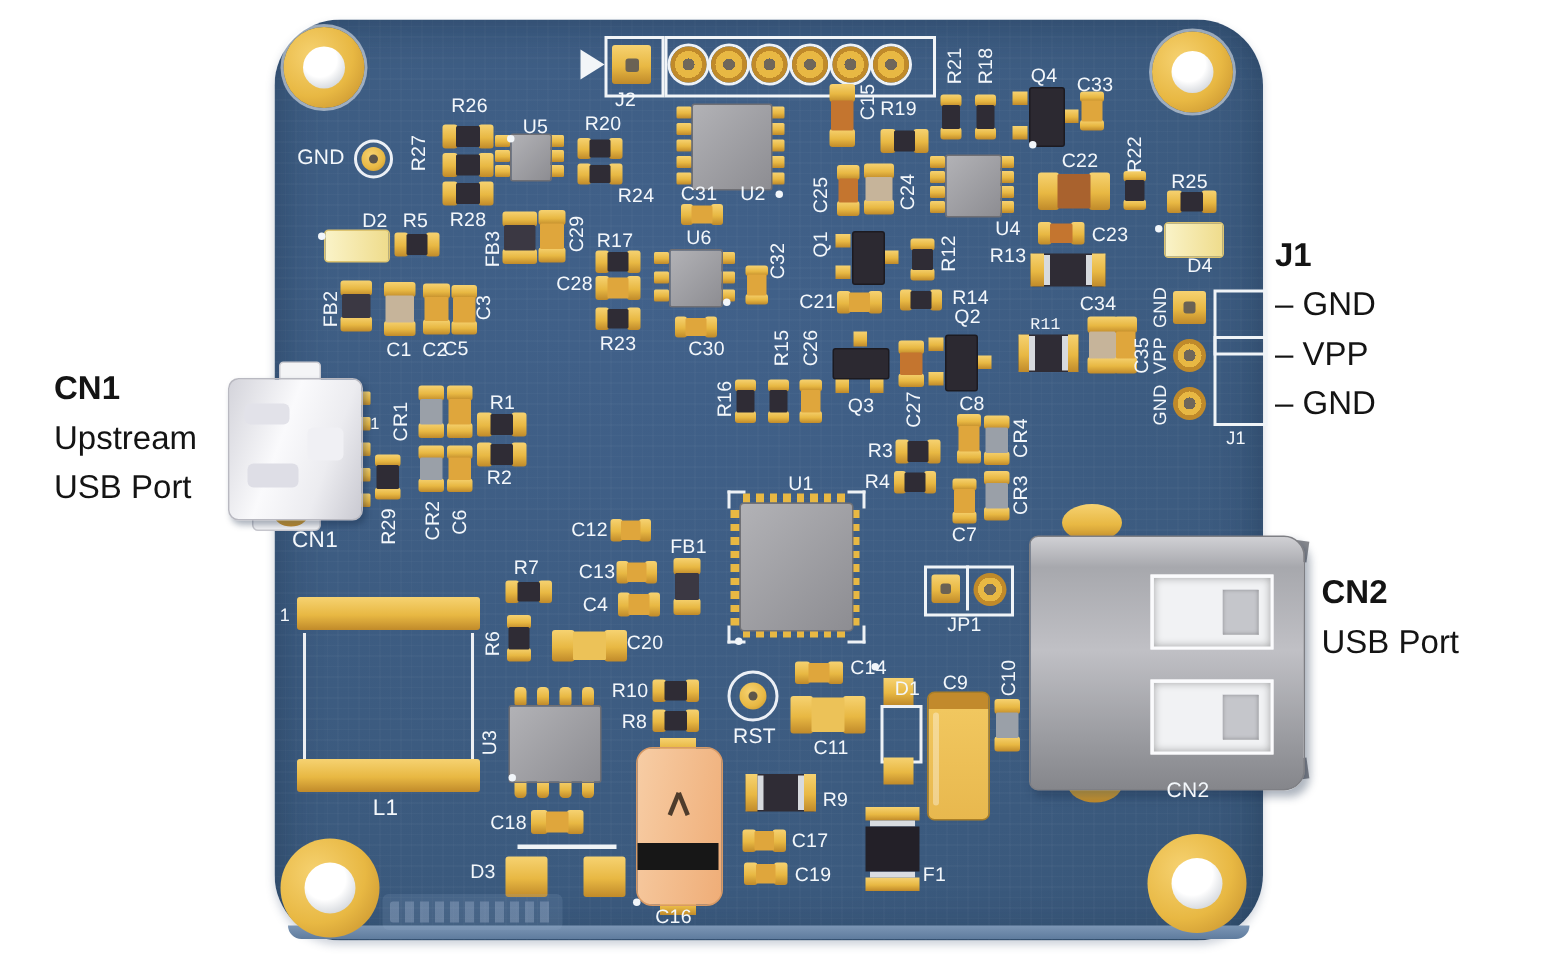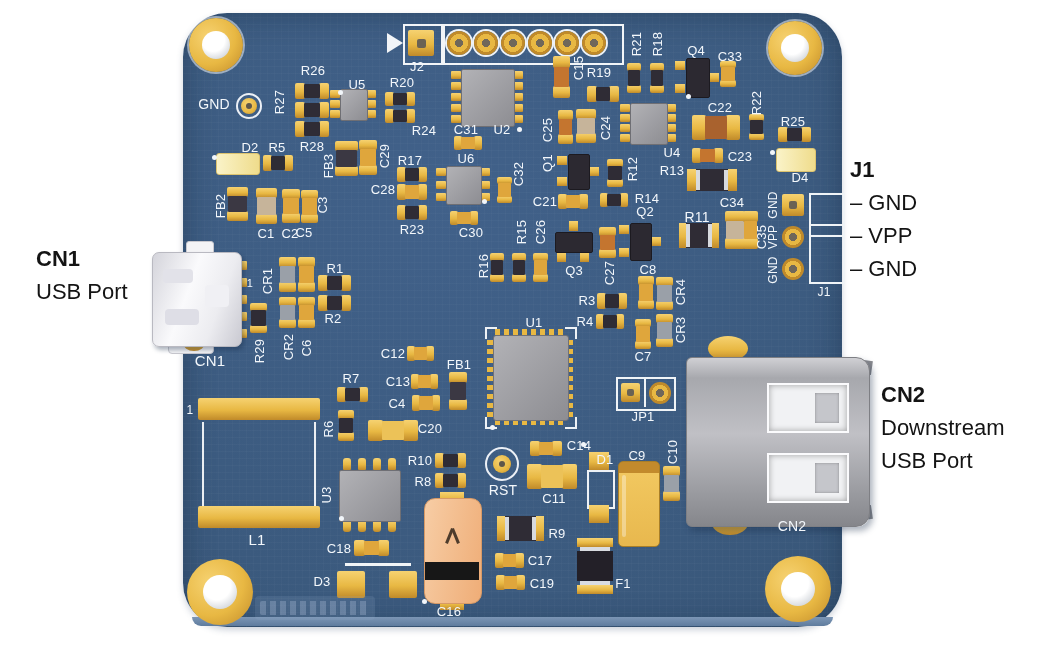--- a/index.html
+++ b/index.html
@@ -27,33 +27,33 @@
 
 <div id="stage">
   <div id="board"></div>
   <div id="board-edge"></div>
   <div id="faint-marking">
       <div class="in"></div>
     </div>
 
   <div class="ann" style="left:36px;top:242px;">
     <div class="t">CN1</div>
+    <div class="l">Upstream</div>
     <div class="l">USB Port</div>
   </div>
 
   <div class="ann" style="left:850px;top:153px;">
     <div class="t">J1</div>
     <div class="l">– GND</div>
     <div class="l">– VPP</div>
     <div class="l">– GND</div>
   </div>
 
   <div class="ann" style="left:881px;top:378px;">
     <div class="t">CN2</div>
-    <div class="l">Downstream</div>
     <div class="l">USB Port</div>
   </div>
 <div style="position: absolute; left: 236px; top: 93px; width: 26px; height: 26px; z-index: 3;">
       <div style="position: absolute; left: 0px; top: 0px; width: 22px; height: 22px; border: 2px solid rgba(245, 248, 252, 0.95); border-radius: 50%;"></div>
       <div style="position: absolute; left: 5px; top: 5px; width: 16px; height: 16px; background: radial-gradient(circle at 40% 35%, rgb(246, 210, 113), rgb(232, 184, 67) 60%, rgb(192, 138, 42)); border-radius: 50%;"></div>
       <div style="position: absolute; left: 10px; top: 10px; width: 6px; height: 6px; background: rgb(94, 86, 74); border-radius: 50%;"></div>
     </div>
     <div style="position: absolute; left: 485px; top: 447px; width: 34px; height: 34px; z-index: 3;">
       <div style="position: absolute; left: 0px; top: 0px; width: 30px; height: 30px; border: 2px solid rgba(245, 248, 252, 0.95); border-radius: 50%;"></div>
       <div style="position: absolute; left: 8px; top: 8px; width: 18px; height: 18px; background: radial-gradient(circle at 40% 35%, rgb(246, 210, 113), rgb(232, 184, 67) 60%, rgb(192, 138, 42)); border-radius: 50%;"></div>
@@ -647,21 +647,21 @@
     <div class="silk" style="position: absolute; left: 793px; top: 121px; font-size: 13px; transform: translate(-50%, -50%) rotate(0deg);">R25</div>
     <div class="silk" style="position: absolute; left: 800px; top: 177px; font-size: 13px; transform: translate(-50%, -50%) rotate(0deg);">D4</div>
     <div class="silk" style="position: absolute; left: 740px; top: 156px; font-size: 13px; transform: translate(-50%, -50%) rotate(0deg);">C23</div>
     <div class="silk" style="position: absolute; left: 605px; top: 128px; font-size: 13px; transform: translate(-50%, -50%) rotate(-90deg);">C24</div>
     <div class="silk" style="position: absolute; left: 672px; top: 152px; font-size: 13px; transform: translate(-50%, -50%) rotate(0deg);">U4</div>
     <div class="silk" style="position: absolute; left: 632px; top: 169px; font-size: 13px; transform: translate(-50%, -50%) rotate(-90deg);">R12</div>
     <div class="silk" style="position: absolute; left: 672px; top: 170px; font-size: 13px; transform: translate(-50%, -50%) rotate(0deg);">R13</div>
     <div class="silk" style="position: absolute; left: 647px; top: 198px; font-size: 13px; transform: translate(-50%, -50%) rotate(0deg);">R14</div>
     <div class="silk" style="position: absolute; left: 645px; top: 211px; font-size: 13px; transform: translate(-50%, -50%) rotate(0deg);">Q2</div>
     <div class="silk" style="position: absolute; left: 545px; top: 201px; font-size: 13px; transform: translate(-50%, -50%) rotate(0deg);">C21</div>
-    <div class="silk" style="position: absolute; left: 697px; top: 217px; font-size: 14px; transform: translate(-50%, -50%) rotate(0deg);">R11</div>
+    <div class="silk" style="position: absolute; left: 697px; top: 217px; font-size: 11px; transform: translate(-50%, -50%) rotate(0deg); font-family: Liberation Mono, monospace;">R11</div>
     <div class="silk" style="position: absolute; left: 732px; top: 202px; font-size: 13px; transform: translate(-50%, -50%) rotate(0deg);">C34</div>
     <div class="silk" style="position: absolute; left: 761px; top: 237px; font-size: 13px; transform: translate(-50%, -50%) rotate(-90deg);">C35</div>
     <div class="silk" style="position: absolute; left: 773px; top: 205px; font-size: 12px; transform: translate(-50%, -50%) rotate(-90deg);">GND</div>
     <div class="silk" style="position: absolute; left: 773px; top: 237px; font-size: 12px; transform: translate(-50%, -50%) rotate(-90deg);">VPP</div>
     <div class="silk" style="position: absolute; left: 773px; top: 270px; font-size: 12px; transform: translate(-50%, -50%) rotate(-90deg);">GND</div>
     <div class="silk" style="position: absolute; left: 824px; top: 292px; font-size: 12px; transform: translate(-50%, -50%) rotate(0deg);">J1</div>
     <div class="silk" style="position: absolute; left: 250px; top: 147px; font-size: 13px; transform: translate(-50%, -50%) rotate(0deg);">D2</div>
     <div class="silk" style="position: absolute; left: 277px; top: 147px; font-size: 13px; transform: translate(-50%, -50%) rotate(0deg);">R5</div>
     <div class="silk" style="position: absolute; left: 328px; top: 166px; font-size: 13px; transform: translate(-50%, -50%) rotate(-90deg);">FB3</div>
     <div class="silk" style="position: absolute; left: 384px; top: 156px; font-size: 13px; transform: translate(-50%, -50%) rotate(-90deg);">C29</div>

